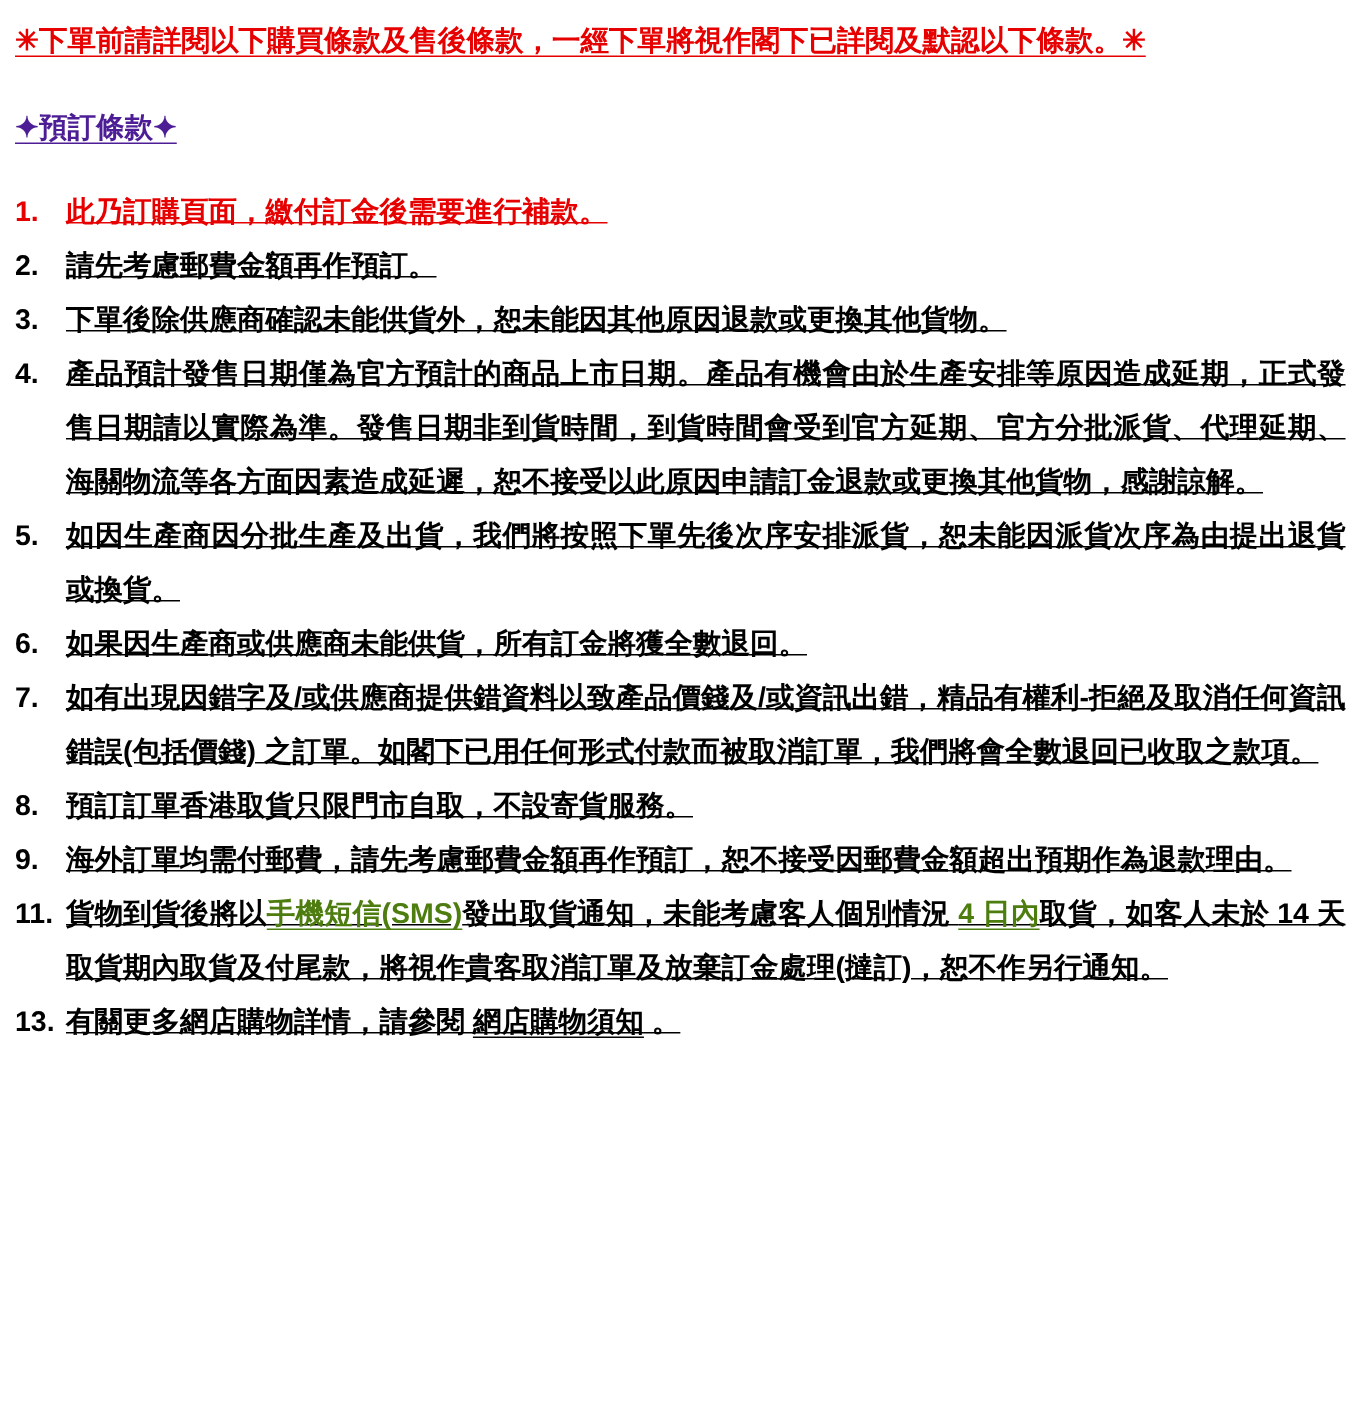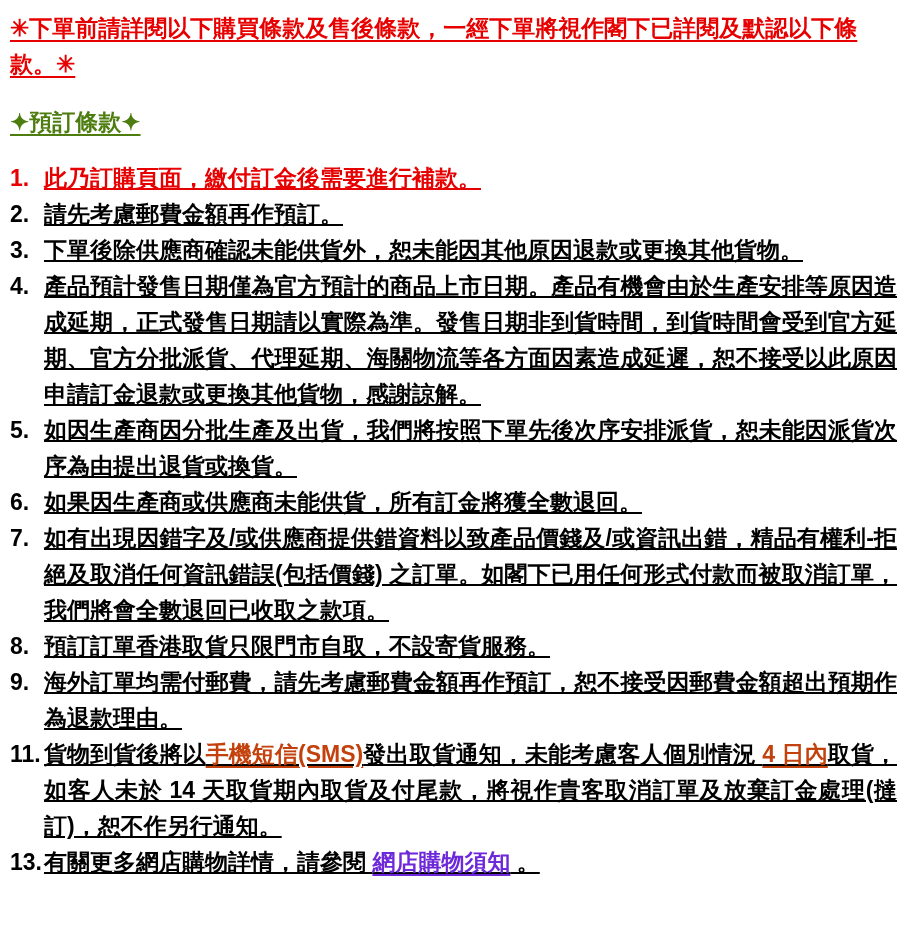--- a/index.html
+++ b/index.html
@@ -10,35 +10,35 @@
   body {
     width: 913px;
     min-height: 948px;
     font-family: "Liberation Sans", sans-serif;
     font-weight: 700;
     color: #000000;
     box-sizing: border-box;
   }
   .page {
     padding: 10px 16px 12px 10px;
-    font-size: 23px;
+    font-size: 19px;
     line-height: 36px;
   }
   .notice-header {
     color: #e60000;
     text-decoration: underline;
     text-underline-offset: 4px;
     margin: 0 0 22px 0;
   }
   .section-title-wrap {
     margin: 0 0 20px 0;
   }
   .section-title {
     display: inline-block;
-    color: #4d7c0f;
+    color: #4c1d95;
     text-decoration: underline;
     text-underline-offset: 4px;
   }
   .terms-list {
     margin: 0;
     padding: 0;
   }
   .term-row {
     display: flex;
     align-items: flex-start;
@@ -48,26 +48,26 @@
     white-space: nowrap;
   }
   .term-body {
     flex: 1;
     text-align: justify;
     text-justify: inter-ideograph;
     text-decoration: underline;
   }
   .term-row.red { color: #e60000; }
   .seg-red-underline {
-    color: #c2410c;
+    color: #4d7c0f;
     text-decoration: underline;
     text-underline-offset: 4px;
   }
   .seg-link {
-    color: #6d28d9;
+    color: #000000;
     text-decoration: underline;
     text-underline-offset: 4px;
     cursor: pointer;
   }
 </style>
 </head>
 <body>
 
 <div class="page">
 

